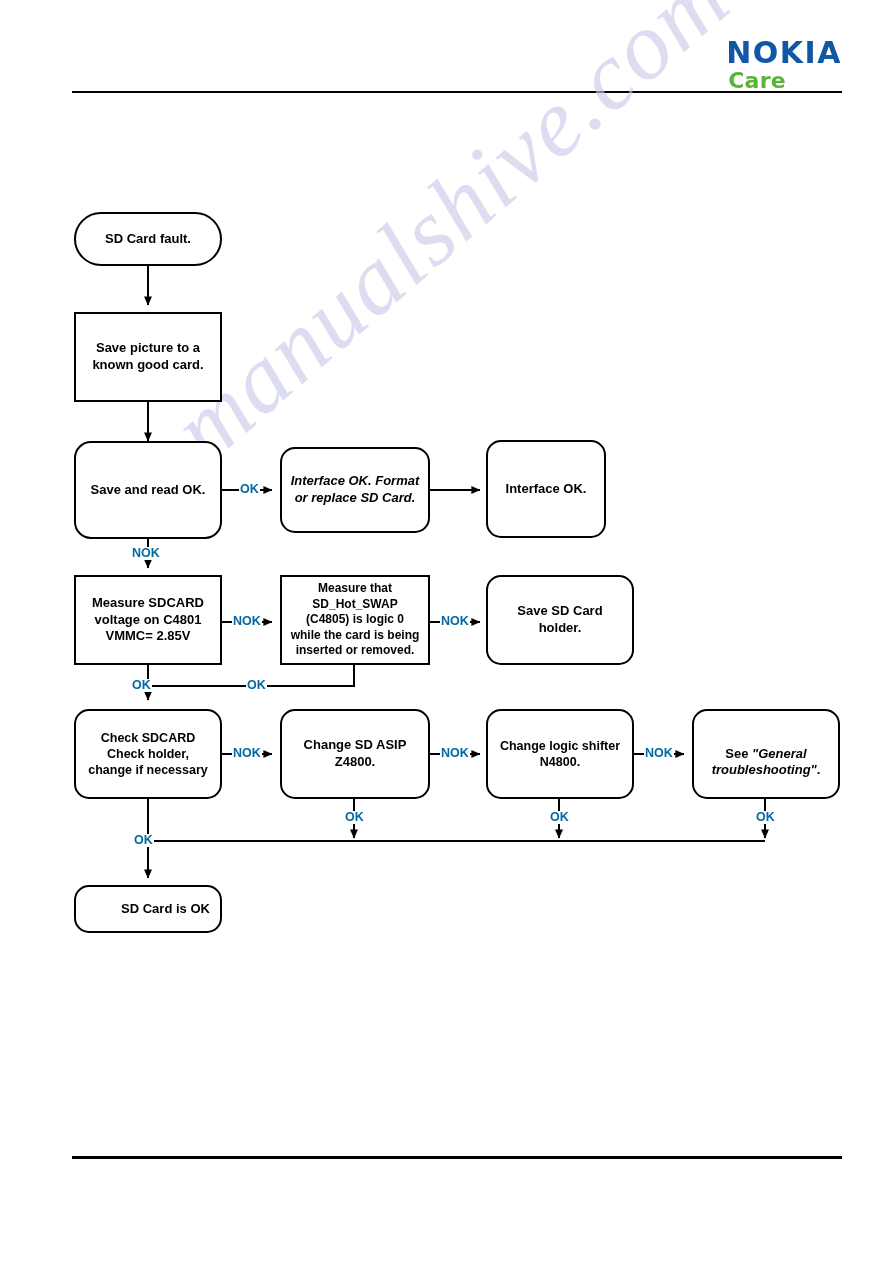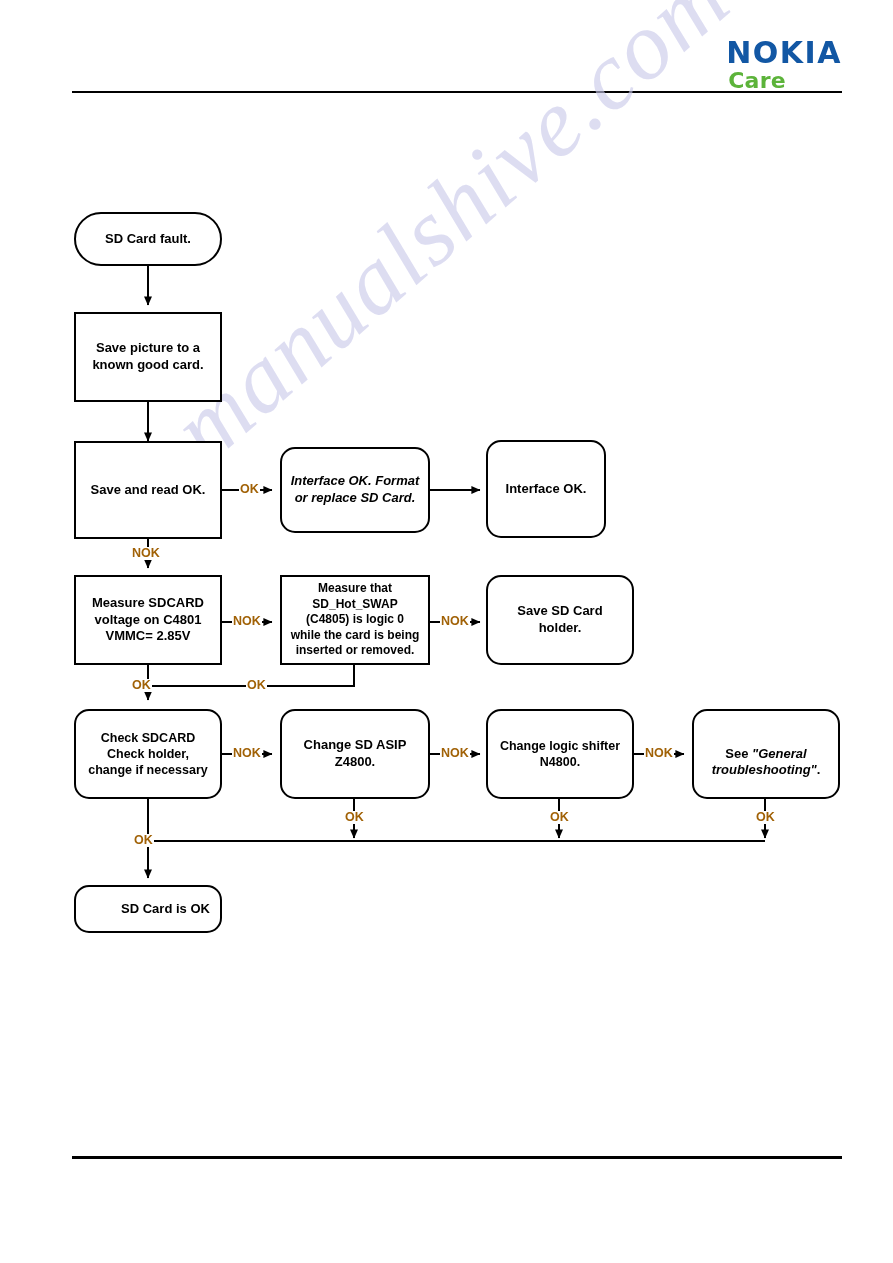--- a/index.html
+++ b/index.html
@@ -115,21 +115,21 @@
   .node.small   { font-size: 12.5px; }
   .node.tiny    { font-size: 12px; }
 
   .node em { font-style: italic; }
 
   .edge-label {
     position: absolute;
     font-family: "Liberation Sans", sans-serif;
     font-weight: 700;
     font-size: 12.5px;
-    color: #a16207;
+    color: #0369a1;
     background: #fff;
     line-height: 1;
     padding: 0 1px;
     z-index: 4;
     white-space: nowrap;
   }
 </style>
 </head>
 <body>
 
@@ -191,21 +191,21 @@
 
         <path d="M148,841 L148,878" marker-end="url(#ah)"></path>
       </g>
     </svg>
 
     <div class="node sharp" style="left:74px; top:312px; width:148px; height:90px;">Save picture to  a
 known good  card.</div>
 
     <div class="node pill" style="left:74px; top:212px; width:148px; height:54px;">SD Card fault.</div>
 
-    <div class="node sharp" style="left:74px; top:441px; width:148px; height:98px;">Save and read  OK.</div>
+    <div class="node sharp" style="left:74px; top:441px; width:148px; height:98px;border-radius:17px;">Save and read  OK.</div>
 
     <div class="node rounded" style="left:280px; top:447px; width:150px; height:86px;font-style:italic;">Interface OK. Format
 or replace SD Card.</div>
 
     <div class="node rounded" style="left:486px; top:440px; width:120px; height:98px;">Interface OK.</div>
 
     <div class="node sharp" style="left:74px; top:575px; width:148px; height:90px;">Measure SDCARD
 voltage on C4801
 VMMC= 2.85V</div>
 

